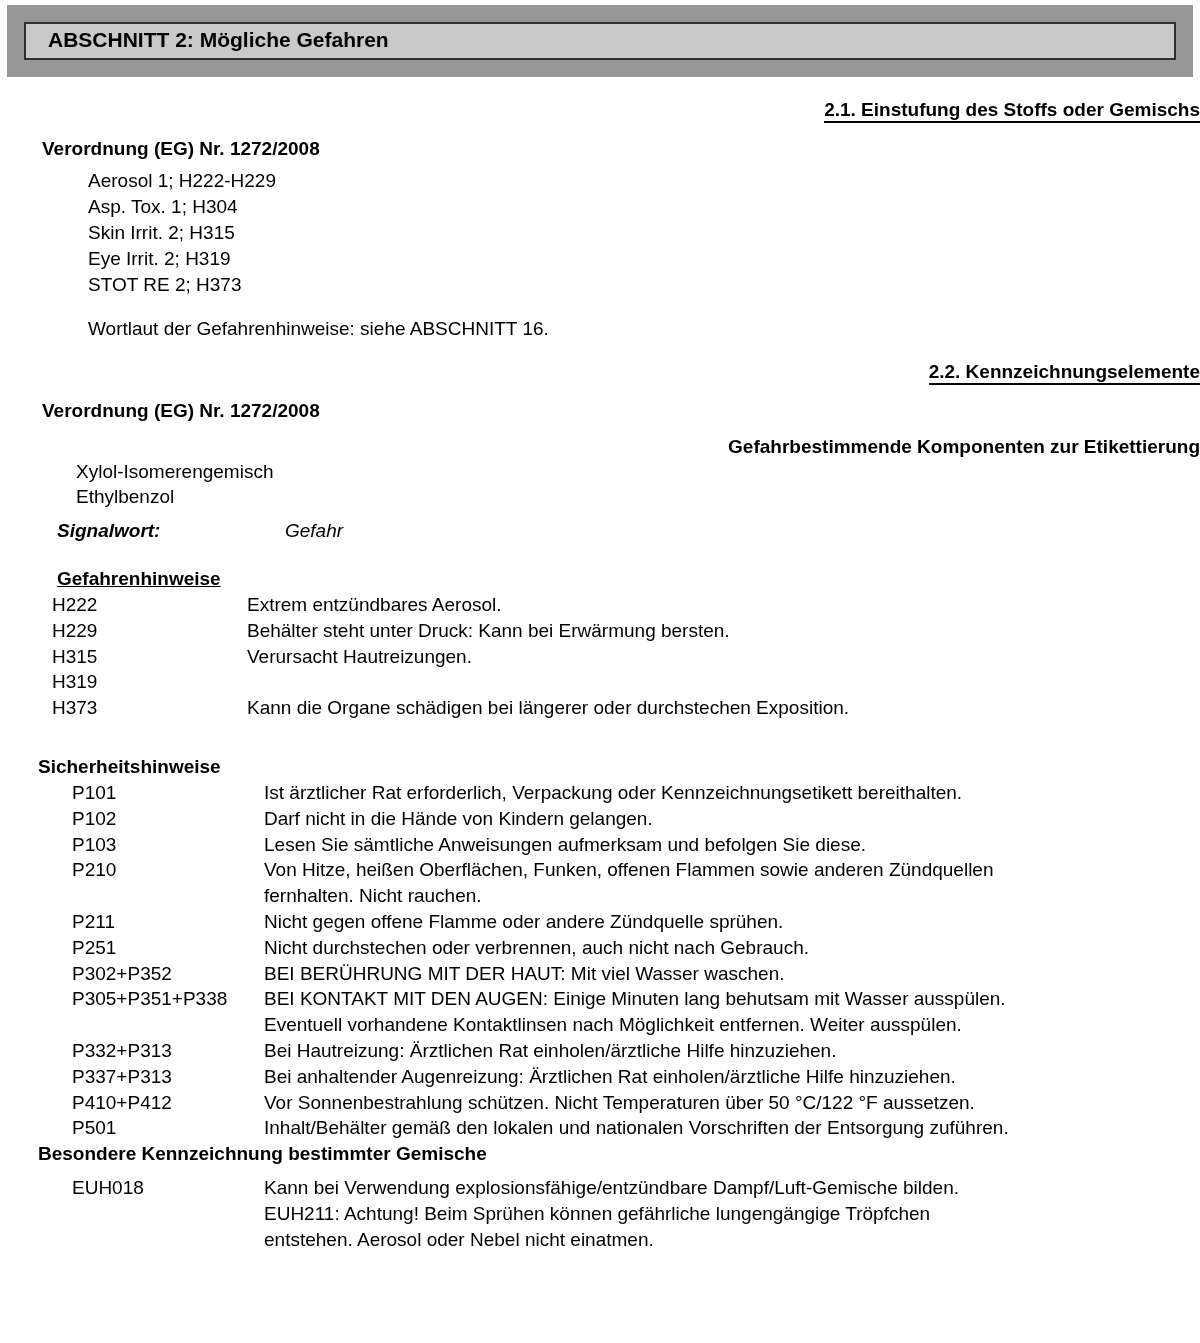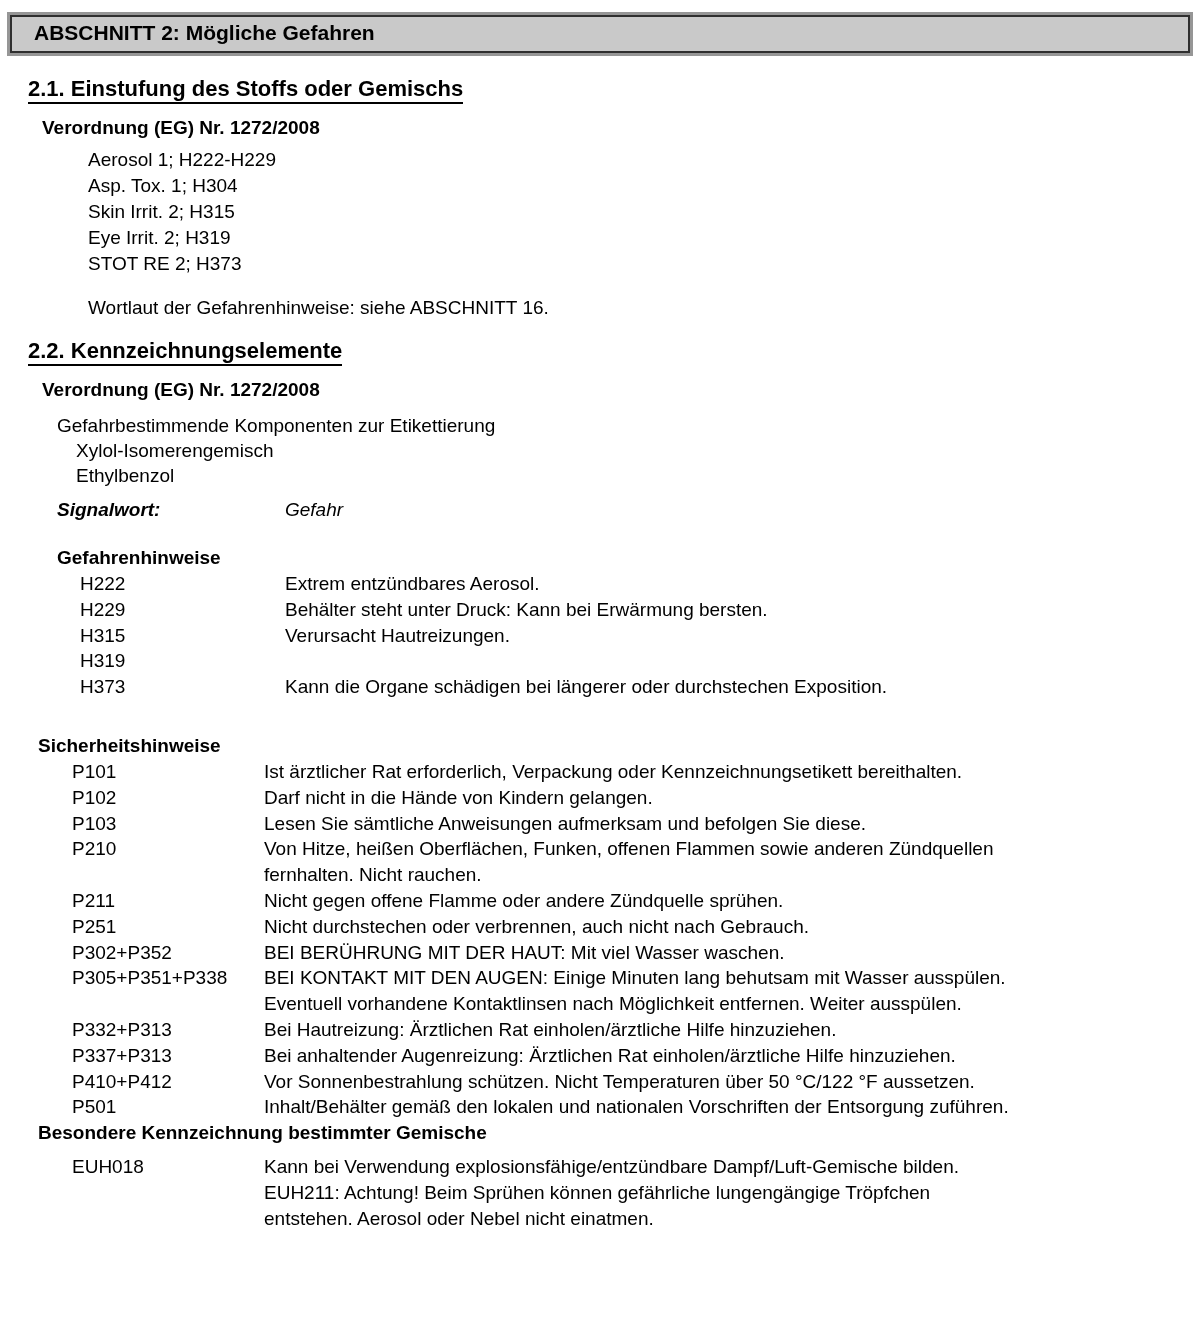--- a/index.html
+++ b/index.html
@@ -12,56 +12,56 @@
   body{
     width:1200px;
     font-family:"Liberation Sans","DejaVu Sans",sans-serif;
     font-size:19px;
     color:var(--text-color);
     -webkit-font-smoothing:antialiased;
   }
   .page{position:relative;width:1200px;min-height:1343px;box-sizing:border-box;padding-top:5px;}
 
   
-  .bar-outer{margin:7px 7px;background:var(--header-frame);padding:3px;}
+  .bar-outer{margin:0 7px;background:var(--header-frame);padding:17px;}
   .bar-inner{
     background:var(--header-bg);
     border:2px solid #2f2f2f;
     padding:4px 12px 6px 22px;
     font-weight:bold;
     font-size:21px;
   }
 
   
-  .sec-heading{margin:20px 0 0 28px;font-weight:bold;font-size:22px;line-height:26px;}
+  .sec-heading{margin:20px 0 0 28px;font-weight:bold;font-size:19px;line-height:26px;text-align:right;}
   .sec-heading>span{border-bottom:2px solid #000;padding-bottom:1px;}
   .reg{margin:13px 0 0 42px;font-weight:bold;line-height:26px;}
 
   .cls-list{margin:6px 0 0 0;}
   .cls-item{margin-left:88px;line-height:26px;}
 
   .note{margin:18px 0 17px 88px;line-height:26px;}
 
-  .sub-bold{margin:10px 0 0 57px;font-weight:normal;line-height:25px;}
+  .sub-bold{margin:10px 0 0 57px;font-weight:bold;line-height:25px;text-align:right;}
   .comp-item{margin-left:76px;line-height:25px;}
 
   .kv{display:flex;margin:9px 0 0 57px;line-height:26px;font-style:italic;}
   .kv-label{width:228px;flex:none;font-weight:bold;}
 
   .picto-section{display:flex;margin:8px 0 0 57px;}
   .picto-label{width:223px;flex:none;font-weight:bold;padding-top:4px;line-height:26px;}
   .picto-icons{display:flex;gap:31px;}
   .picto{width:118px;height:118px;display:block;}
 
-  .stmt-head-a{margin:22px 0 0 57px;font-weight:bold;line-height:26px;}
+  .stmt-head-a{margin:22px 0 0 57px;font-weight:bold;line-height:26px;text-decoration:underline;}
   .stmt-head-b{margin:33px 0 0 38px;font-weight:bold;line-height:26px;}
   .stmt-head-c{margin:0 0 8px 38px;font-weight:bold;line-height:26px;}
 
   .stmt-row{display:flex;align-items:flex-start;line-height:25.8px;}
-  .stmt-row.h{margin-left:80px;gap:10px;}
+  .stmt-row.h{margin-left:52px;}
   .stmt-row.h .code{width:195px;flex:none;}
   .stmt-row.p{margin-left:72px;}
   .stmt-row.p .code{width:192px;flex:none;}
   .stmt-text{white-space:pre-line;max-width:820px;}
   .mt14{margin-top:14px;}
 
   .ghs-stroke{fill:#ffffff;stroke:var(--accent-red);stroke-width:9;}
   .ghs-sym{fill:#000000;}
 </style>
 </head>

